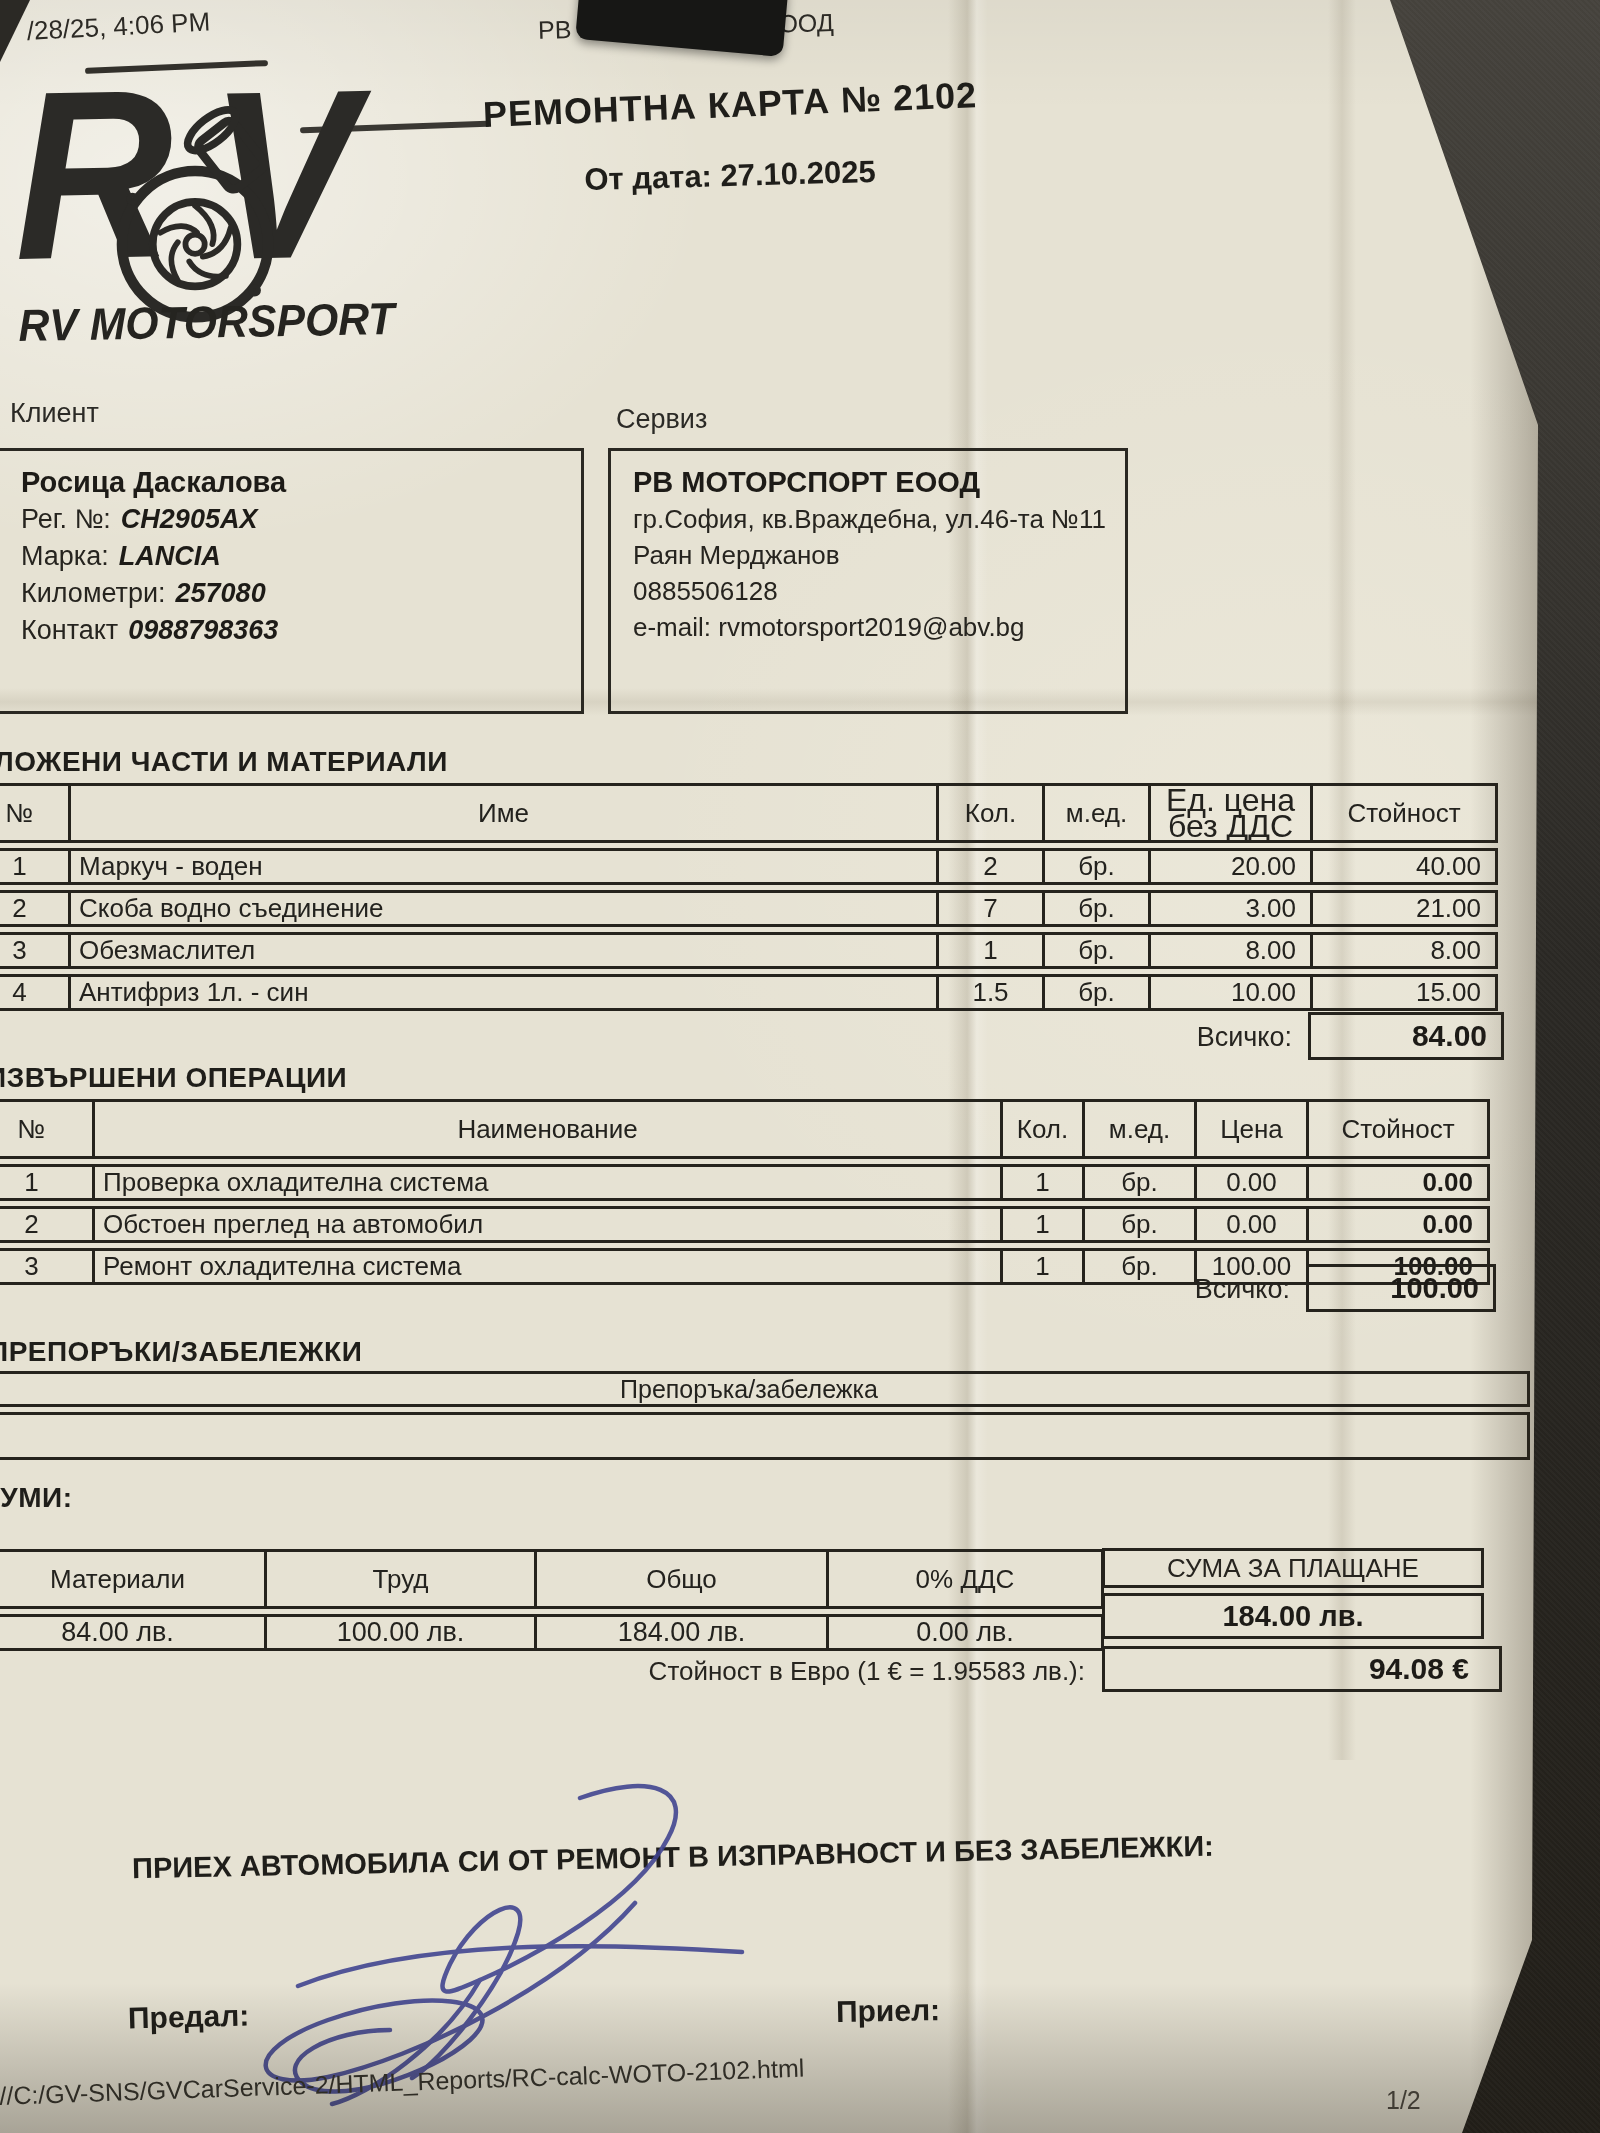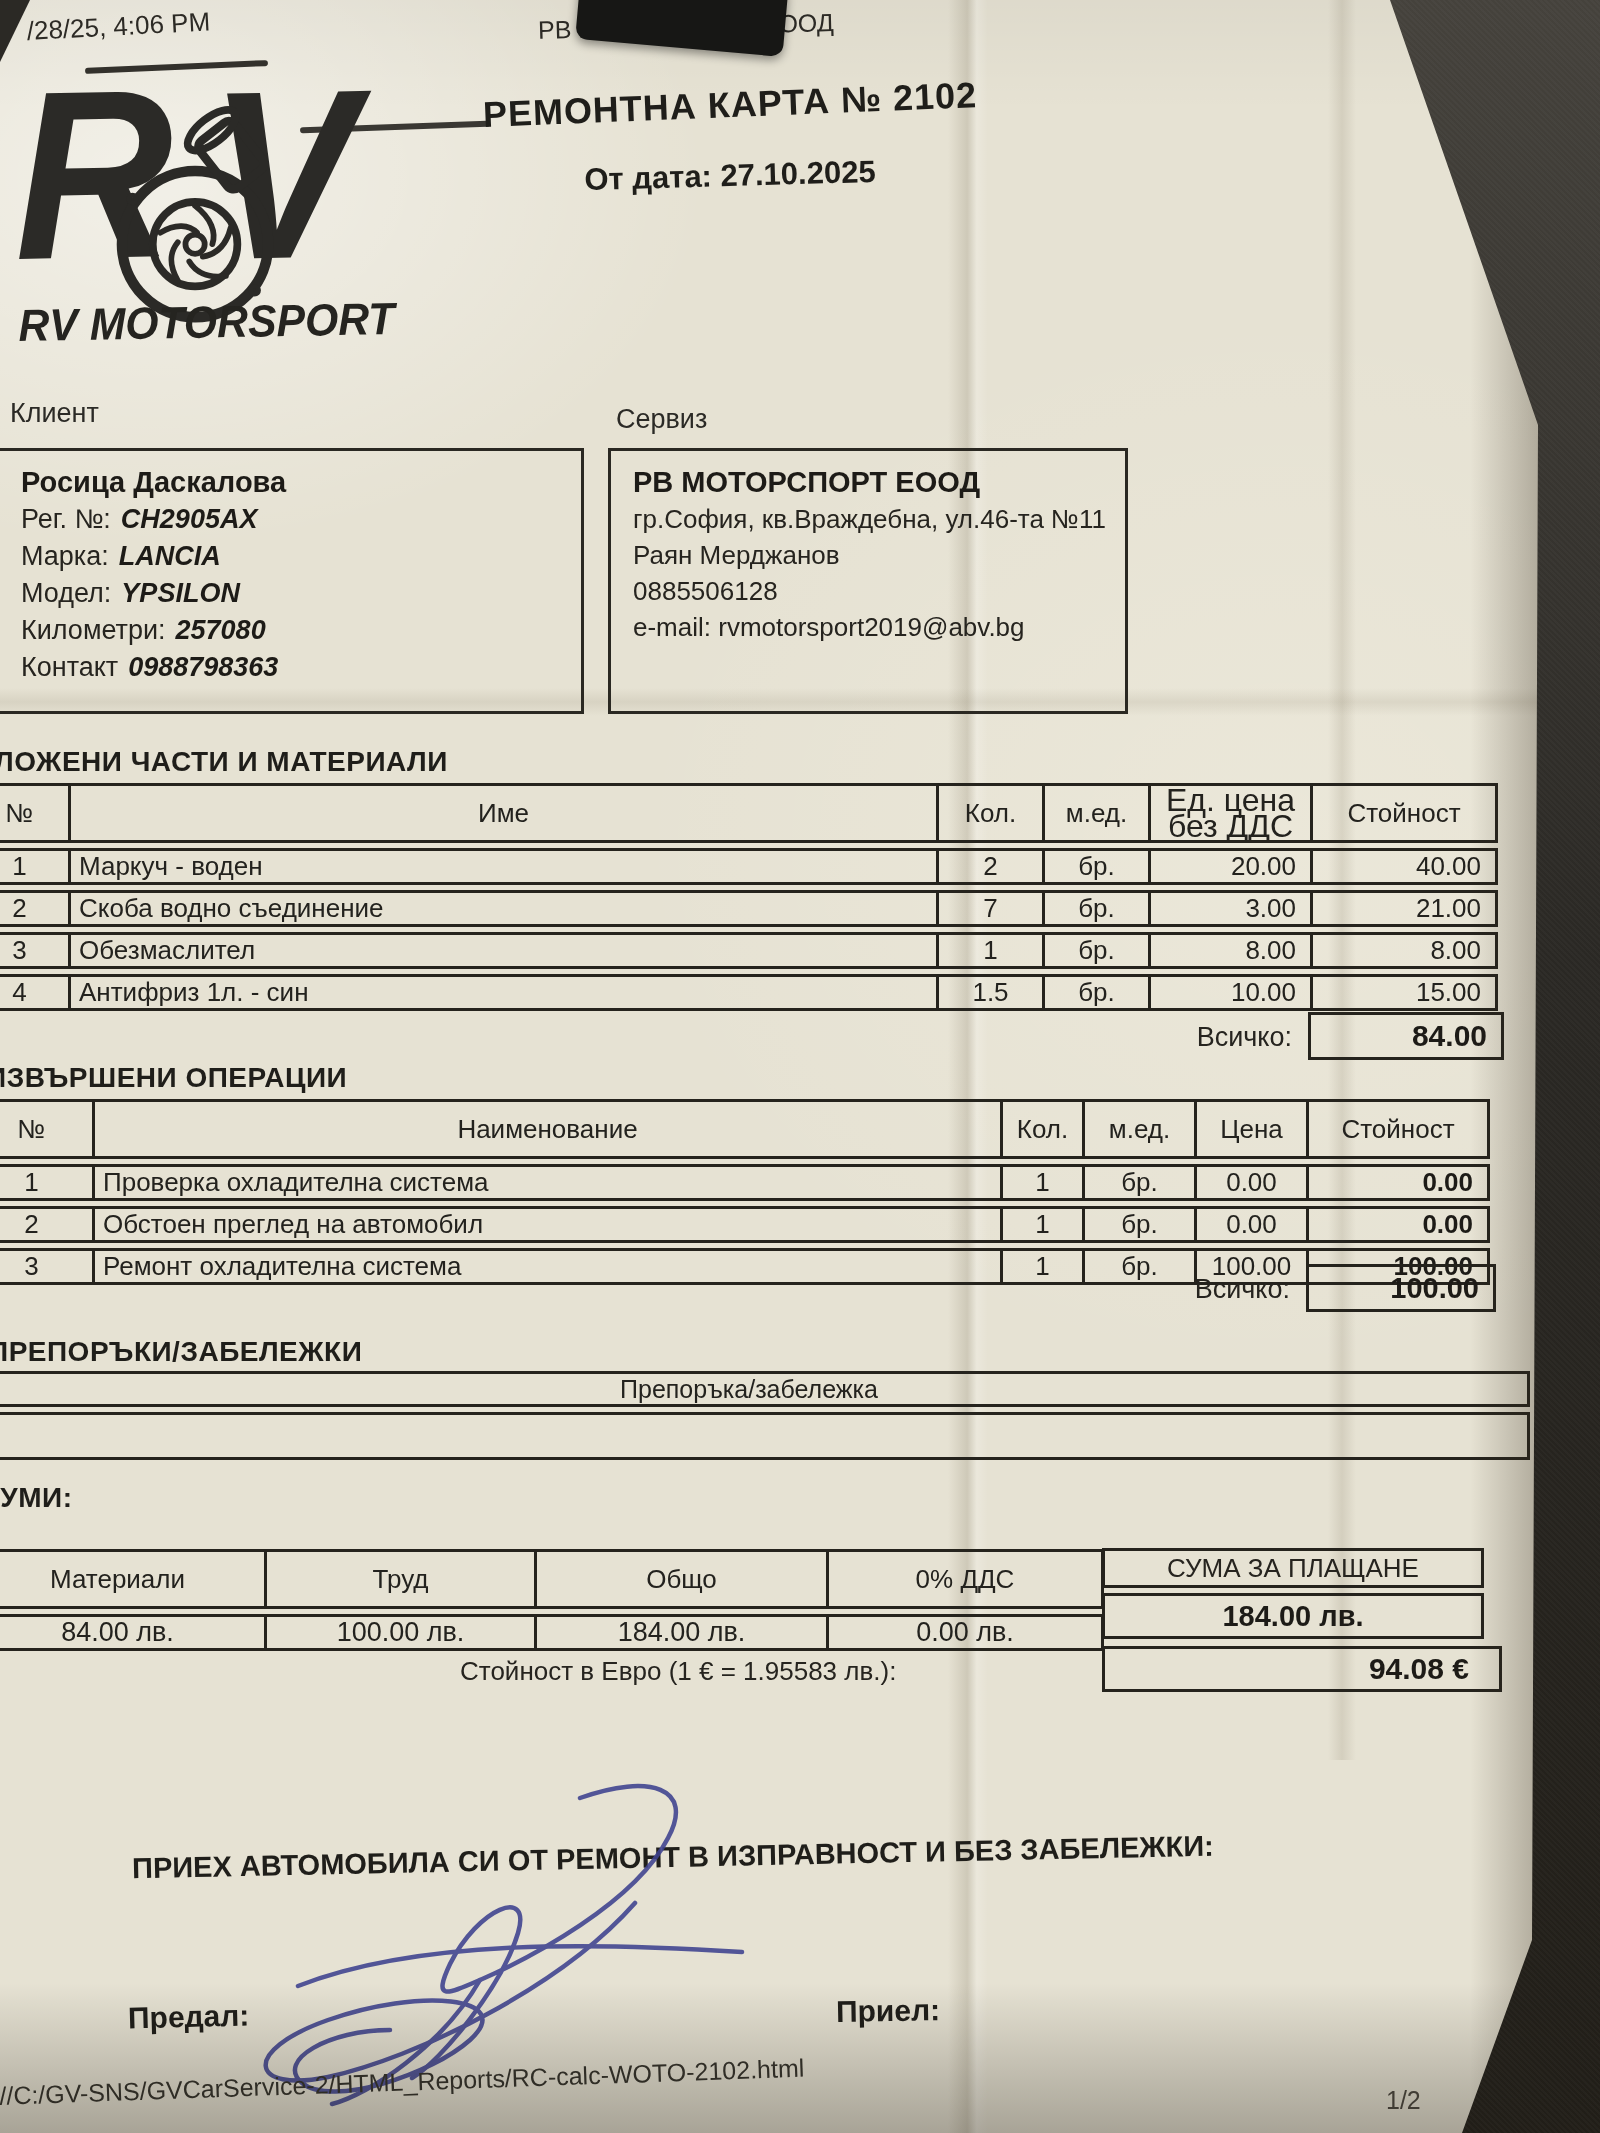--- a/index.html
+++ b/index.html
@@ -102,21 +102,21 @@
   .total-box{position:absolute;border:3px solid #25231d;text-align:right;font-weight:700;color:#1d1b17;}
   .parts-total-label{left:980px;top:1022px;width:312px;}
   .parts-total-box{left:1308px;top:1012px;width:176px;height:42px;line-height:42px;font-size:30px;padding-right:14px;}
   .ops-total-label{left:980px;top:1274px;width:310px;}
   .ops-total-box{left:1306px;top:1264px;width:170px;height:42px;line-height:42px;font-size:29px;padding-right:14px;}
   
   .pay-box{left:1102px;top:1548px;width:382px;}
   .pay-head{border:3px solid #25231d;height:34px;line-height:34px;text-align:center;font-size:26px;}
   .pay-val{border:3px solid #25231d;height:40px;line-height:40px;text-align:center;font-size:29px;
     font-weight:700;color:#1d1b17;margin-top:5px;}
-  .euro-label{left:460px;top:1656px;width:625px;text-align:left;font-size:26px;}
+  .euro-label{left:460px;top:1656px;width:625px;text-align:right;font-size:26px;}
   .euro-box{left:1102px;top:1646px;width:364px;height:40px;line-height:40px;border:3px solid #25231d;
     text-align:right;padding-right:30px;font-weight:700;font-size:30px;color:#1d1b17;}
   
   .acceptance{left:132px;top:1840px;width:1180px;font-weight:700;font-size:29px;color:#1f1e1a;
     transform:rotate(-1.2deg);white-space:nowrap;}
   .handed{left:128px;top:2000px;font-weight:700;font-size:30px;color:#1f1e1a;transform:rotate(-1.5deg);}
   .received{left:836px;top:1994px;font-weight:700;font-size:30px;color:#1f1e1a;transform:rotate(-1deg);}
   .signature{left:180px;top:1768px;width:620px;height:350px;}
 </style>
 </head>
@@ -166,23 +166,20 @@
   <div class="abs sec-label lbl-client">Клиент</div>
   <div class="abs info-box client-box">
     <div class="info-name">Росица Даскалова</div>
     <div class="info-line">
       <span>Рег. №:</span><span class="val">CH2905AX</span>
     </div>
     <div class="info-line">
       <span>Марка:</span><span class="val">LANCIA</span>
     </div>
     <div class="info-line">
-      <span>Модел:</span><span class="val">YPSILON</span>
-    </div>
-    <div class="info-line">
       <span>Километри:</span><span class="val">257080</span>
     </div>
     <div class="info-line">
       <span>Контакт</span><span class="val">0988798363</span>
     </div>
   </div>
 
   <div class="abs sec-label lbl-service">Сервиз</div>
   <div class="abs info-box service-box">
     <div class="info-name">РВ МОТОРСПОРТ ЕООД</div>

